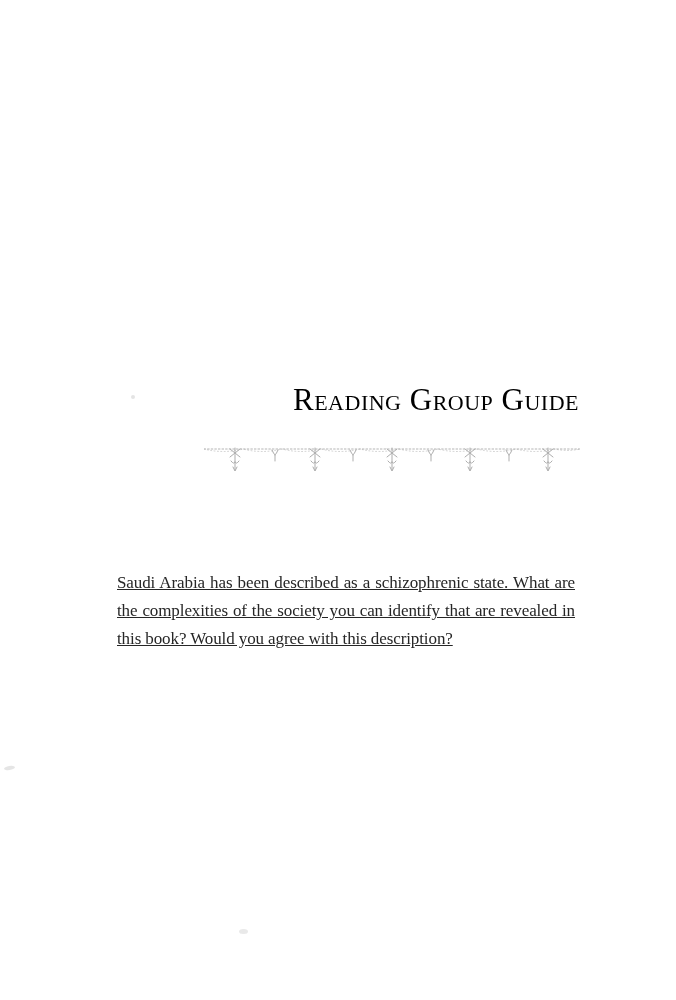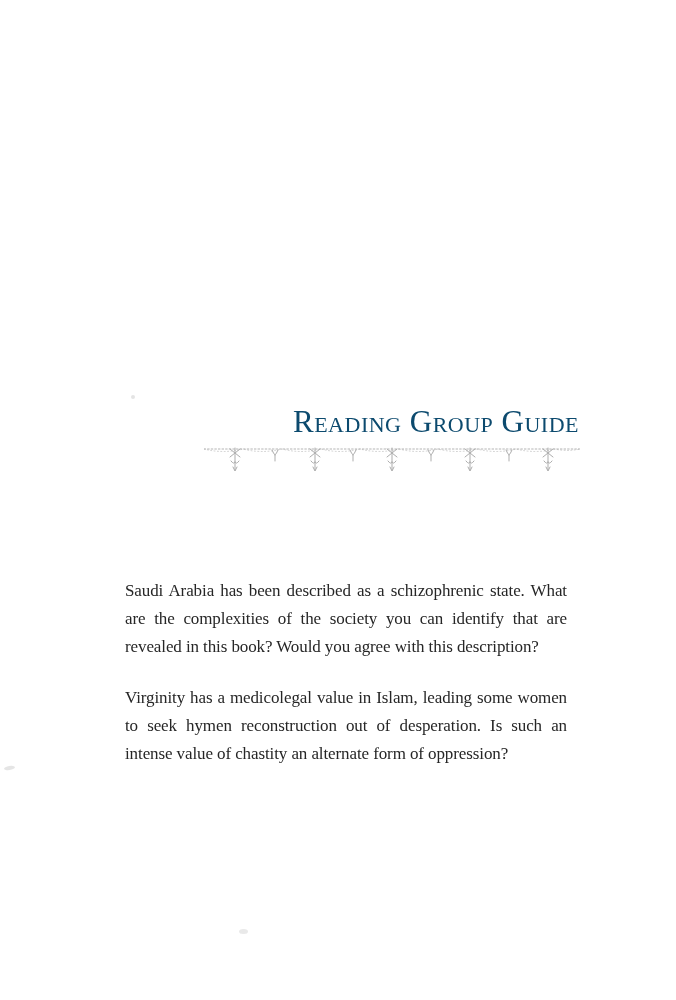--- a/index.html
+++ b/index.html
@@ -6,46 +6,46 @@
   .page {
     position:relative;
     width:676px; height:1000px;
     margin:0 auto;
     background:#ffffff;
     overflow:hidden;
     font-family:"Liberation Serif", serif;
   }
   .title {
     position:absolute;
-    top:406px; right:97px;
+    top:384px; right:97px;
     margin:0;
     font-size:31px;
     font-weight:500;
     font-variant:small-caps;
     letter-spacing:0.5px;
     line-height:1;
-    color:#0c4a6e;
+    color:#000000;
     white-space:nowrap;
   }
   .ornament {
     position:absolute;
     left:204px; top:446px;
     width:376px; height:30px;
   }
   .body-text {
     position:absolute;
     left:113px; top:565px;
     width:466px;
     font-size:17px;
     line-height:28px;
     text-align:justify;
     color:#262626;
     letter-spacing:-0.1px;
   }
-  .body-text p { margin:12px; }
+  .body-text p { margin:4px;text-decoration:underline; }
   .body-text p + p { margin-top:23px; }
   .speckle {
     position:absolute;
     border-radius:50%;
     pointer-events:none;
   }
   .speckle-1 { left:131px; top:395px; width:4px;  height:4px; background:#d9d9d9; opacity:.7; }
   .speckle-2 { left:4px;   top:766px; width:11px; height:4px; background:#cfcfcf; opacity:.55; transform:rotate(-8deg); }
   .speckle-3 { left:239px; top:929px; width:9px;  height:5px; background:#e3e3e3; opacity:.8; }
 </style>
@@ -77,20 +77,19 @@
     <use href="#small-fleur" x="149" y="3"></use>
     <use href="#big-fleur" x="188" y="3"></use>
     <use href="#small-fleur" x="227" y="3"></use>
     <use href="#big-fleur" x="266" y="3"></use>
     <use href="#small-fleur" x="305" y="3"></use>
     <use href="#big-fleur" x="344" y="3"></use>
   </svg>
 
   <div class="body-text">
     <p>Saudi Arabia has been described as a schizophrenic state. What are the complexities of the society you can identify that are revealed in this book? Would you agree with this description?</p>
-    <p>Virginity has a medicolegal value in Islam, leading some women to seek hymen reconstruction out of desperation. Is such an intense value of chastity an alternate form of oppression?</p>
   </div>
 
   <div class="speckle speckle-1"></div>
   <div class="speckle speckle-2"></div>
   <div class="speckle speckle-3"></div>
 
 </div>
 
 </body></html>

